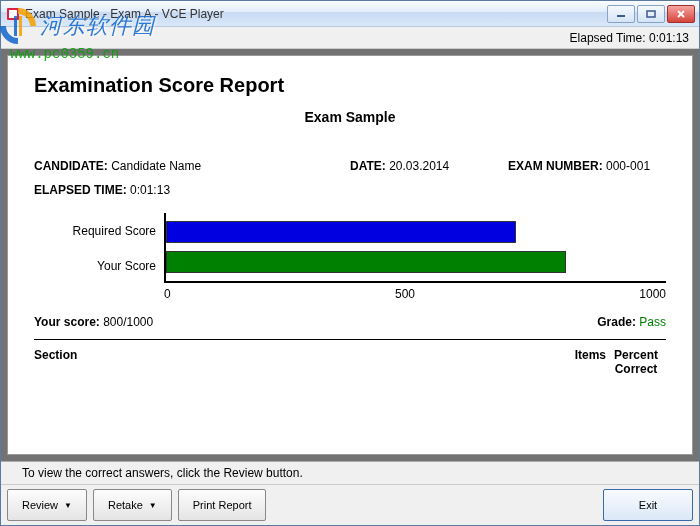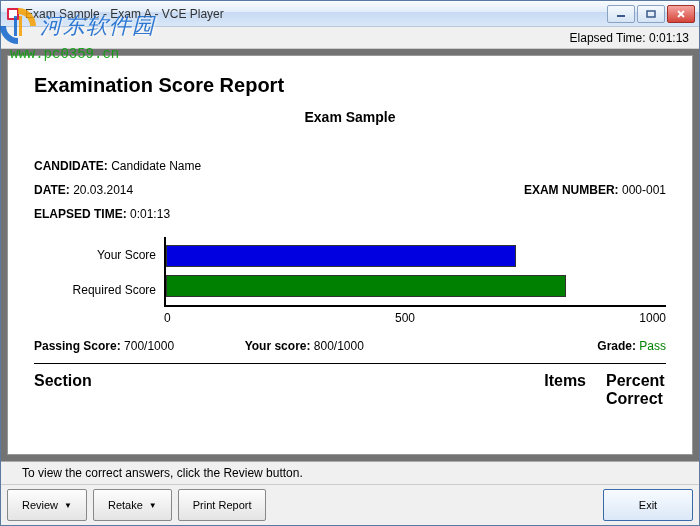--- a/index.html
+++ b/index.html
@@ -15,44 +15,44 @@
 .winbtn.close { background: linear-gradient(to bottom, #f6a4a0, #d4453b); color: #fff; border-color: #a03028; font-weight: bold; }
 
 .elapsed-bar { height: 22px; background: #f0f0f0; border-bottom: 1px solid #ccc; display: flex; align-items: center; justify-content: flex-end; padding: 0 10px; font-size: 12px; }
 
 .content-area { flex: 1; padding: 6px; overflow: hidden; }
 .report { background: #fff; border: 1px solid #999; height: 100%; padding: 10px 26px; position: relative; overflow: hidden; }
 
 .report h1 { font-size: 20px; font-weight: bold; margin: 8px 0 12px; }
 .report h2 { text-align: center; font-size: 14px; font-weight: bold; margin-bottom: 34px; }
 
-.info-grid { display: grid; grid-template-columns: 1fr; row-gap: 10px; margin-bottom: 16px; font-size: 12px; }
+.info-grid { display: grid; grid-template-columns: 1fr 1fr 1fr 1fr; row-gap: 10px; margin-bottom: 16px; font-size: 12px; }
 .info-grid .full { grid-column: 1 / 3; }
 .info-label { font-weight: bold; }
 
 .chart-wrap { display: flex; margin-bottom: 8px; }
 .chart-labels { width: 130px; display: flex; flex-direction: column; justify-content: space-around; text-align: right; padding-right: 8px; font-size: 12px; height: 70px; }
 .chart-area { flex: 1; position: relative; }
 .chart-plot { height: 70px; border-left: 2px solid #000; border-bottom: 2px solid #000; position: relative; }
 .bar { position: absolute; height: 22px; left: 0; border: 1px solid #333; }
 .bar.required { top: 8px; background: #0000e0; }
 .bar.your { top: 38px; background: #008000; }
 .chart-axis { display: flex; justify-content: space-between; font-size: 12px; margin-top: 4px; }
 
 .scores-row { display: flex; margin: 14px 0 10px; font-size: 12px; }
 .scores-row > div { flex: 1; }
 .scores-row .right { text-align: right; }
 .grade-pass { color: #008000; }
 
 .divider { border-top: 1px solid #000; margin: 4px 0 8px; }
 
-.table-header { display: flex; font-weight: bold; font-size: 16px; gap: 20px; }
+.table-header { display: flex; font-weight: bold; font-size: 12px; }
 .table-header .col-section { flex: 1; }
 .table-header .col-items { width: 50px; text-align: right; }
-.table-header .col-percent { width: 60px; text-align: left; }
+.table-header .col-percent { width: 60px; text-align: center; }
 
 .watermark { position: absolute; top: 8px; left: 0px; pointer-events: none; opacity: 0.85; z-index: 100; }
 .wm-logo { display: flex; align-items: center; gap: 4px; }
 .wm-text-cn { font-family: SimHei, sans-serif; font-size: 22px; color: #1166cc; font-style: italic; letter-spacing: 1px; text-shadow: 1px 1px 2px rgba(255,255,255,0.8); }
 .wm-url { color: #00a000; font-size: 14px; margin-left: 10px; margin-top: 2px; font-family: "Courier New", monospace; }
 
 .footer { border-top: 1px solid #aaa; background: #f0f0f0; }
 .hint { padding: 4px 21px; font-size: 12px; border-bottom: 1px solid #ccc; }
 .button-row { padding: 4px 6px; display: flex; gap: 6px; align-items: center; }
 .btn { height: 32px; padding: 0 14px; background: linear-gradient(to bottom, #fdfdfd, #e4e4e4); border: 1px solid #888; border-radius: 2px; font-size: 11px; cursor: default; display: inline-flex; align-items: center; }
@@ -117,42 +117,38 @@
           <span>000-001</span>
         </div>
         <div>
           <span class="info-label">ELAPSED TIME:</span>
           <span>0:01:13</span>
         </div>
       </div>
 
       <div class="chart-wrap">
         <div class="chart-labels">
+          <div>Required Score</div>
           <div>Your Score</div>
-          <div>Required Score</div>
         </div>
         <div class="chart-area">
           <div class="chart-plot">
             <div class="bar required" style="width: 70%;"></div>
             <div class="bar your" style="width: 80%;"></div>
           </div>
           <div class="chart-axis">
             <span>0</span>
             <span>500</span>
             <span>1000</span>
           </div>
         </div>
       </div>
 
       <div class="scores-row">
         <div>
-          <span class="info-label">Passing Score:</span>
-          <span>700/1000</span>
-        </div>
-        <div>
           <span class="info-label">Your score:</span>
           <span>800/1000</span>
         </div>
         <div class="right">
           <span class="info-label">Grade:</span>
           <span class="grade-pass">Pass</span>
         </div>
       </div>
 
       <div class="divider"></div>

